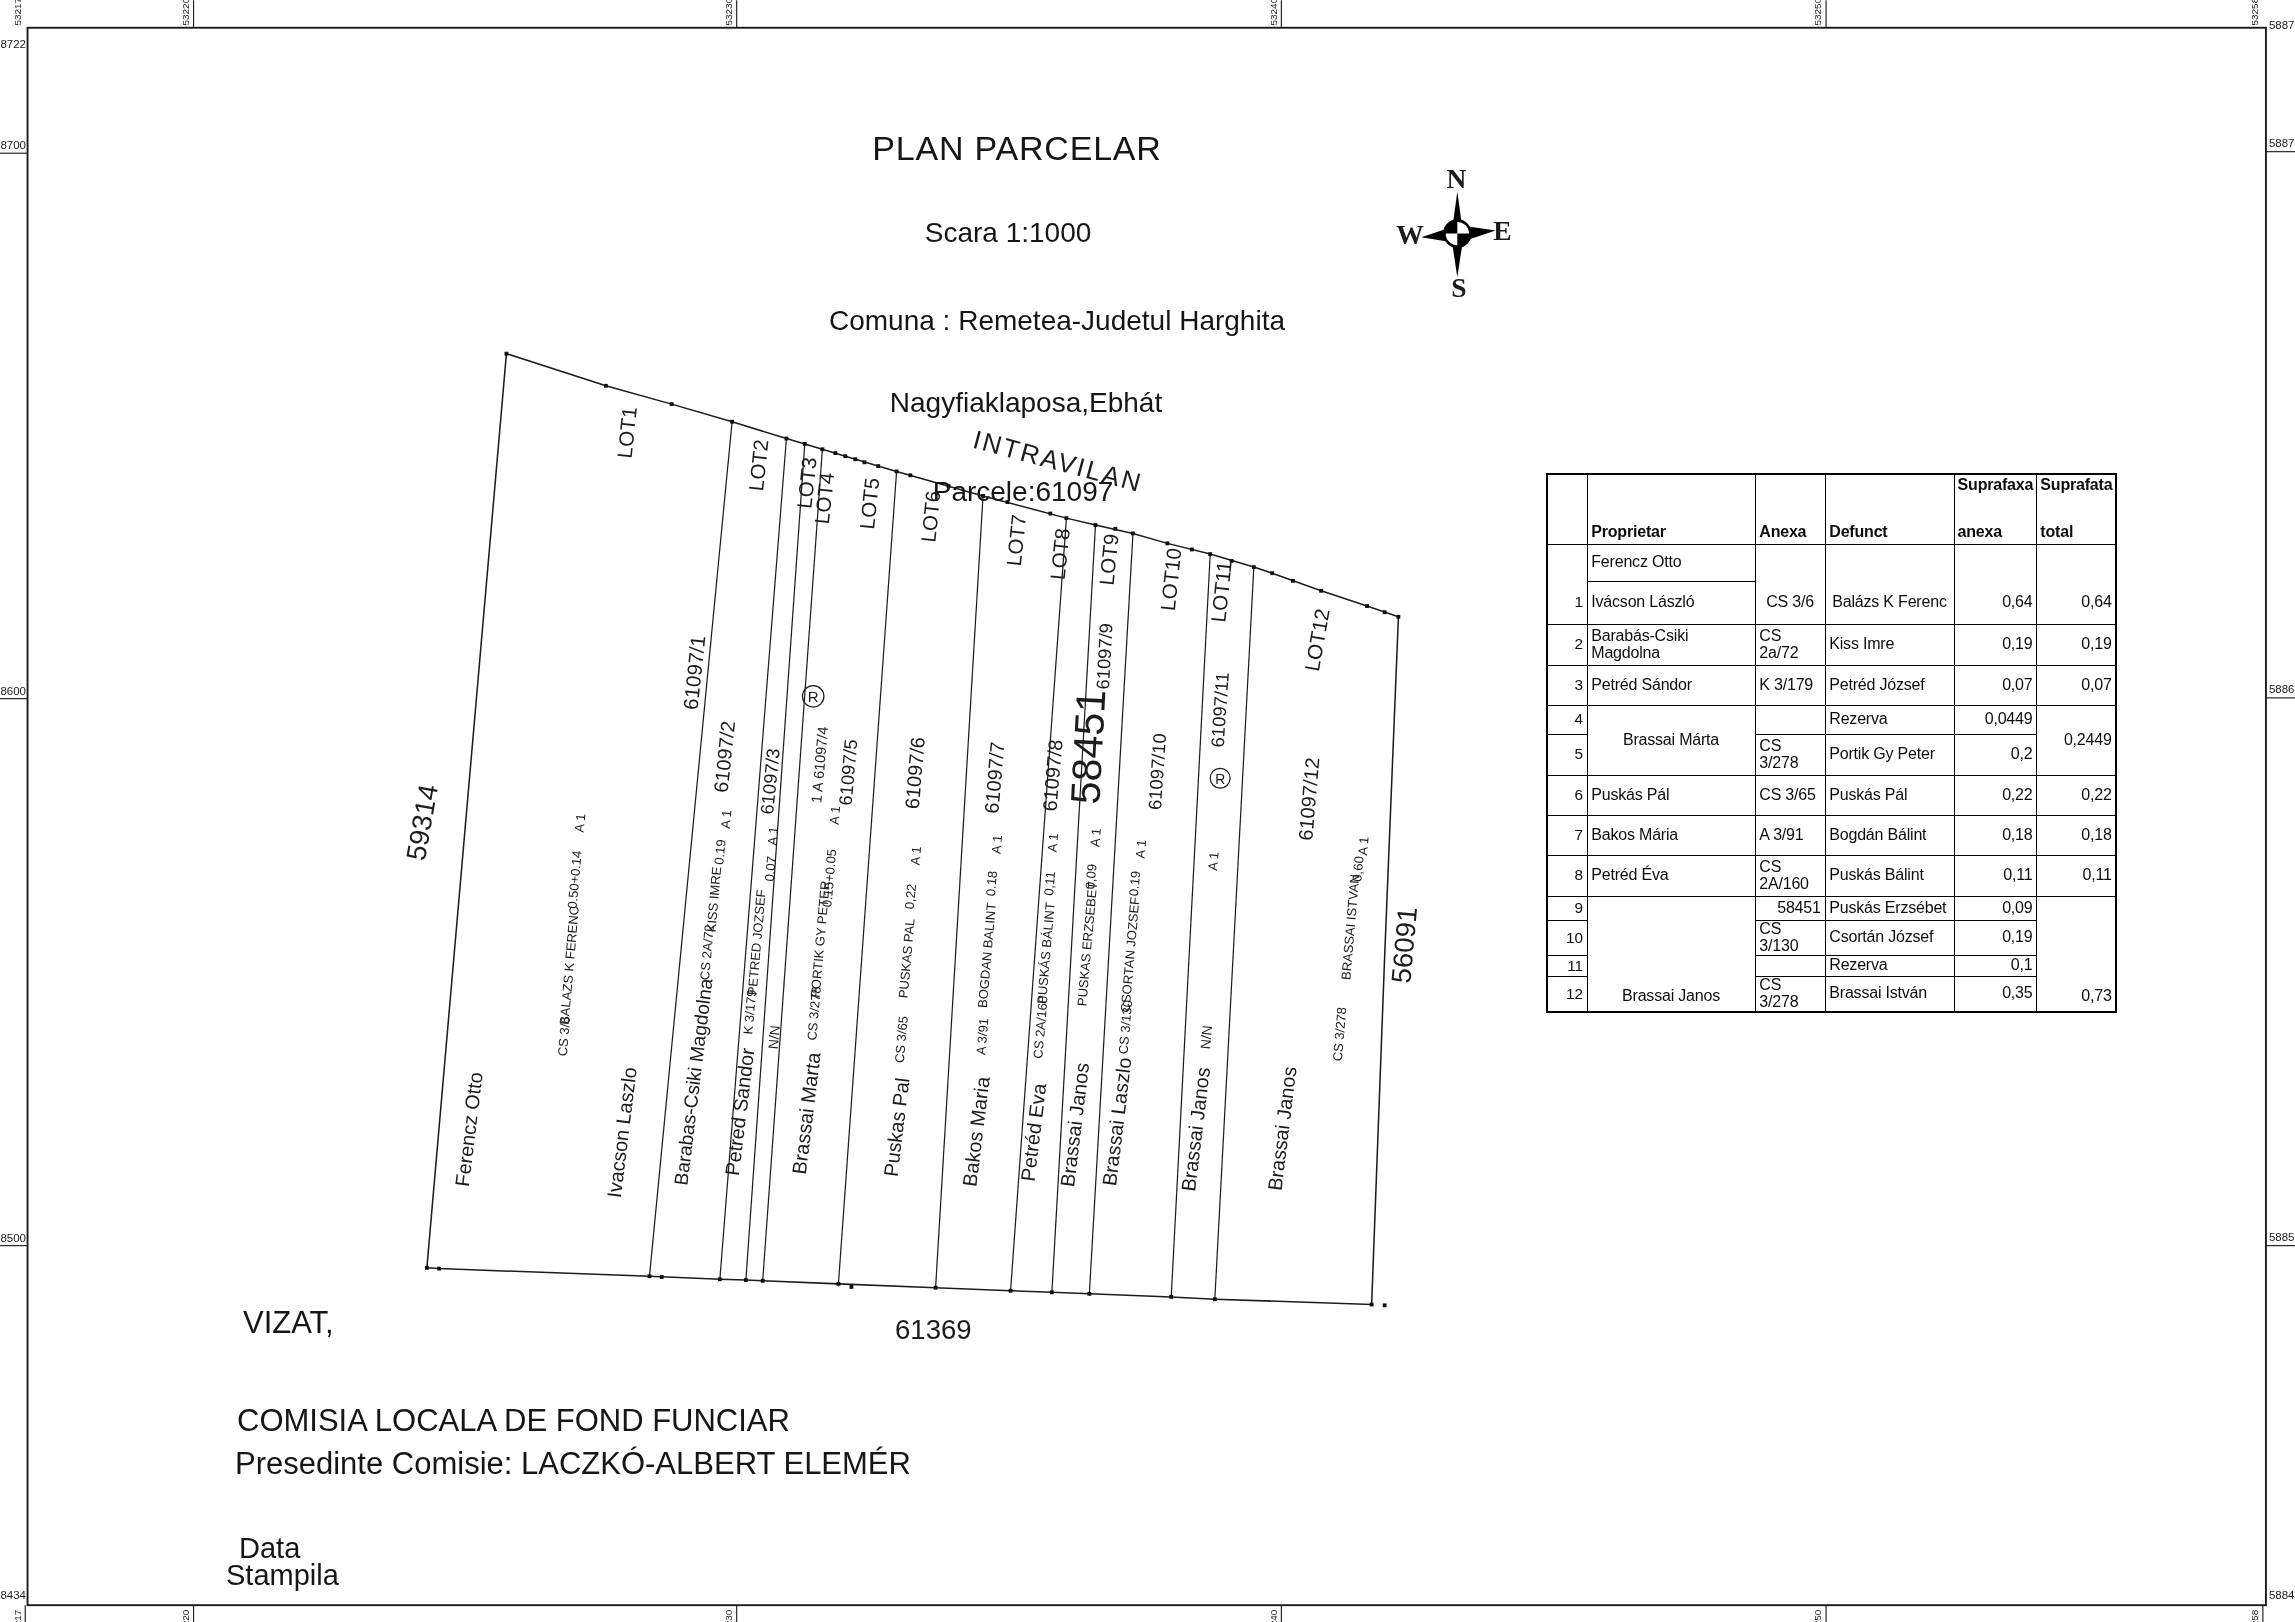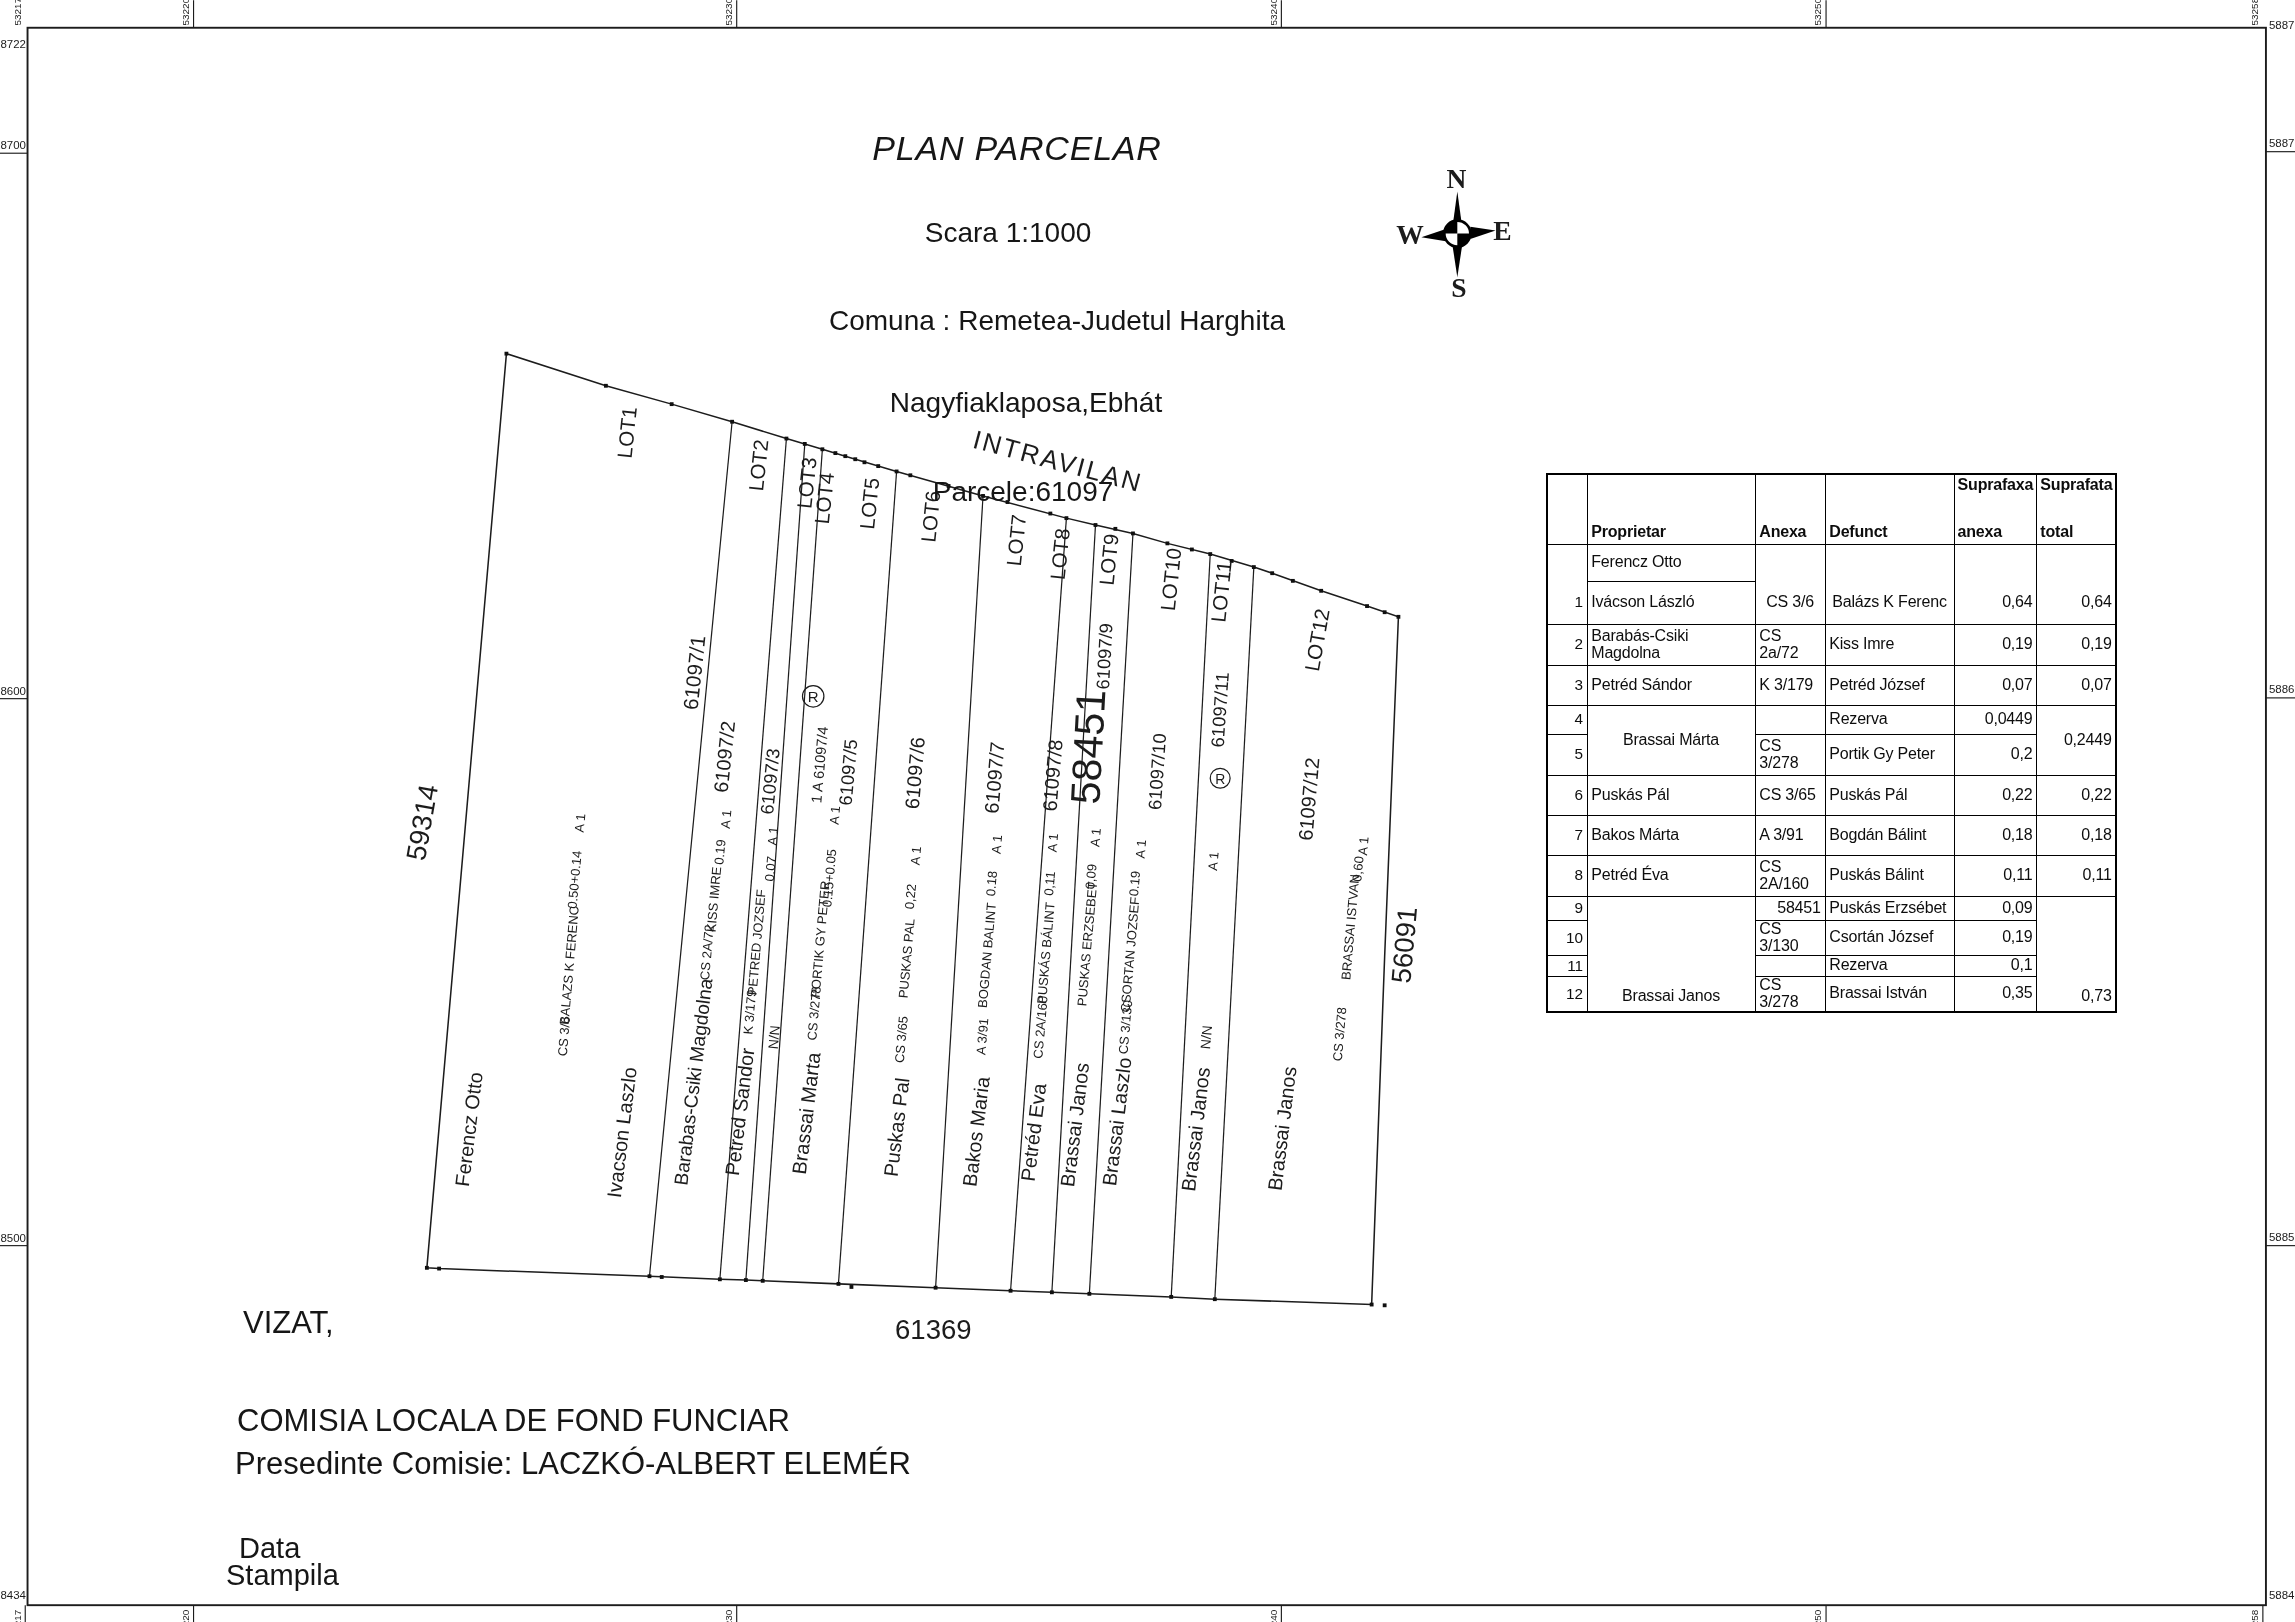--- a/index.html
+++ b/index.html
@@ -3,21 +3,21 @@
 <meta charset="utf-8">
 <style>
   html,body{margin:0;padding:0;background:#e8e8e8;}
   .page{position:relative;width:2295px;height:1623px;background:#ffffff;overflow:hidden;
         font-family:"Liberation Sans",sans-serif;color:#161616;}
   #map-svg{position:absolute;left:0;top:0;}
   svg{font-family:"Liberation Sans",sans-serif;}
   svg text{fill:#1c1c1c;}
   .abs{position:absolute;white-space:nowrap;}
   .ctr{transform:translateX(-50%);}
-  .title-main{font-size:34px;font-style:italic;letter-spacing:0.8px;}
+  .title-main{font-size:34px;letter-spacing:0.8px;}
   .title-sub{font-size:28px;}
   .foot{font-size:31px;}
   .foot-sm{font-size:29px;}
 
   
   #tbl{position:absolute;left:1546px;top:473px;border-collapse:collapse;table-layout:fixed;
        font-size:16px;line-height:1.05;letter-spacing:-0.2px;color:#0d0d0d;}
   #tbl td{border:1.5px solid #000;padding:0 3.8px;vertical-align:middle;overflow:hidden;}
   #tbl{border:2.3px solid #000;}
   #tbl td.h{font-weight:bold;vertical-align:bottom;padding-bottom:3.1px;}
@@ -326,21 +326,21 @@
     <tr style="height:40px">
       <td class="num">6</td>
       <td>Puskás Pál</td>
       <td>CS 3/65</td>
       <td>Puskás Pál</td>
       <td class="r">0,22</td>
       <td class="r">0,22</td>
     </tr>
     <tr style="height:40px">
       <td class="num">7</td>
-      <td>Bakos Márta</td>
+      <td>Bakos Mária</td>
       <td>A 3/91</td>
       <td>Bogdán Bálint</td>
       <td class="r">0,18</td>
       <td class="r">0,18</td>
     </tr>
     <tr style="height:41px">
       <td class="num">8</td>
       <td>Petréd Éva</td>
       <td>CS 2A/160</td>
       <td>Puskás Bálint</td>

